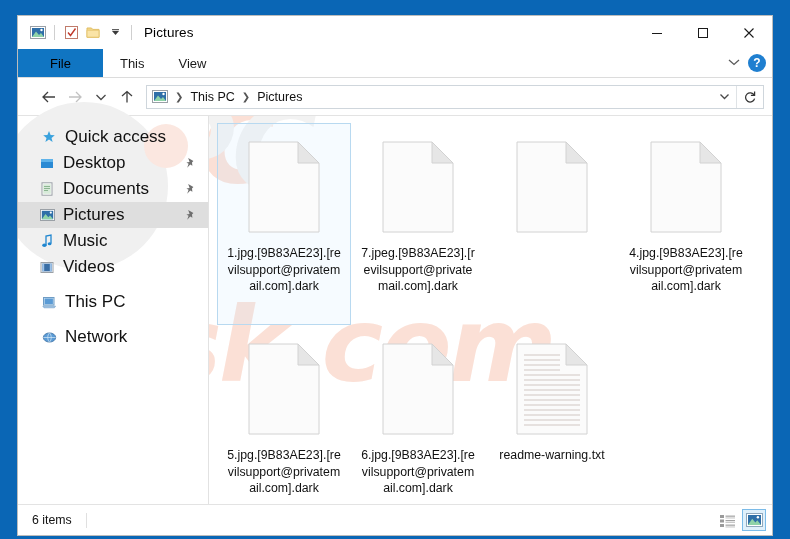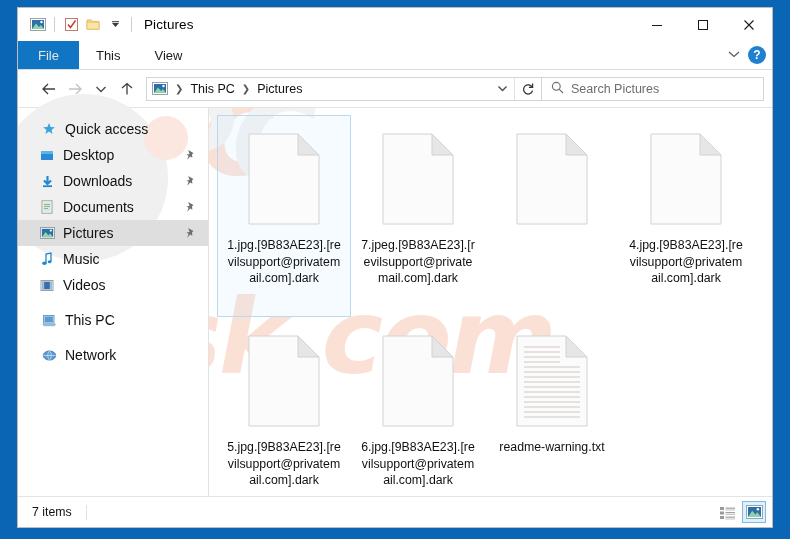--- a/index.html
+++ b/index.html
@@ -6,21 +6,21 @@
     margin: 0; padding: 0;
   }
   body {
     width: 790px; height: 539px;
     background: #0a66b5;
     font-family: "Liberation Sans", sans-serif;
     overflow: hidden;
   }
   .window {
     position: absolute;
-    left: 17px; top: 7px;
+    left: 17px; top: 15px;
     width: 756px; height: 521px;
     background: #ffffff;
     border: 1px solid #bcbcbc;
     box-sizing: border-box;
     display: flex;
     flex-direction: column;
     overflow: hidden;
   }
 
   
@@ -79,22 +79,22 @@
   .tab {
     display: flex; align-items: center; justify-content: center;
     padding: 0 17px;
     font-size: 13px;
     color: #1b1b1b;
     height: 28px;
     box-sizing: border-box;
   }
   .tab.file {
     background: #1075c2;
-    color: #e5e5e5;
-    padding: 0 20px;
+    color: #000000;
+    padding: 0 32px;
   }
   .ribbon-right {
     position: absolute;
     right: 6px; top: 0;
     height: 28px;
     display: flex; align-items: center; gap: 6px;
   }
   .help-btn {
     width: 18px; height: 18px;
     border-radius: 50%;
@@ -204,21 +204,21 @@
   }
   .nav-item.indent { padding-left: 20px; }
   .nav-item.selected { background: #dedede; }
   .nav-ico {
     width: 18px; height: 16px;
     display: flex; align-items: center; justify-content: center;
     margin-right: 7px;
     flex: none;
   }
   .nav-label {
-    font-size: 14px;
+    font-size: 17px;
     color: #111;
     white-space: nowrap;
   }
   .pin {
     margin-left: auto;
     margin-right: 12px;
     color: #6f6f6f;
     display: flex; align-items: center;
   }
   .nav-gap { height: 9px; }
@@ -469,29 +469,20 @@
         <div class="vsep"></div>
         <div class="refresh">
           <svg width="14" height="14" viewBox="0 0 14 14">
             <path d="M11.2 5.2 A4.6 4.6 0 1 0 11.6 8.6" fill="none" stroke="#333" stroke-width="1.25"></path>
             <path d="M11.6 1.6 L11.6 5.4 L7.9 5.4" fill="none" stroke="#333" stroke-width="1.25"></path>
           </svg>
         </div>
       </div>
     </div>
 
-    <div class="searchbox">
-      <span>
-        <svg width="13" height="13" viewBox="0 0 13 13">
-          <circle cx="5.3" cy="5.3" r="3.9" fill="none" stroke="#6d6d6d" stroke-width="1.15"></circle>
-          <path d="M8.3 8.3 L12 12" stroke="#6d6d6d" stroke-width="1.15"></path>
-        </svg>
-      </span>
-      <span class="search-ph">Search Pictures</span>
-    </div>
   </div>
 
   <div class="body">
 
     <div class="sidebar">
       <div class="wm wm-circle"></div>
       <div class="wm wm-dot"></div>
 
       <div class="nav-item" style="position:relative;z-index:3">
         <span class="nav-ico">
@@ -510,34 +501,20 @@
             </svg>
         </span>
         <span class="nav-label">Desktop</span>
         <span class="pin">
           <svg width="11" height="12" viewBox="0 0 11 12">
               <path d="M3.2 1 L8.4 4 L7 5.6 L7.4 8.8 L5.2 7.4 L2.2 10.8 L3.6 6.8 L1.4 5.4 L4.6 5 Z" fill="#6f6f6f"></path>
             </svg>
         </span>
       </div>
 
-      <div class="nav-item indent" style="position:relative;z-index:3">
-        <span class="nav-ico">
-          <svg width="13" height="13" viewBox="0 0 13 13">
-              <path d="M6.5 1 V7.5 M3 5.5 L6.5 9 L10 5.5" fill="none" stroke="#1f86d0" stroke-width="2.1"></path>
-              <rect x="2" y="10.3" width="9" height="1.8" fill="#1f86d0"></rect>
-            </svg>
-        </span>
-        <span class="nav-label">Downloads</span>
-        <span class="pin">
-          <svg width="11" height="12" viewBox="0 0 11 12">
-              <path d="M3.2 1 L8.4 4 L7 5.6 L7.4 8.8 L5.2 7.4 L2.2 10.8 L3.6 6.8 L1.4 5.4 L4.6 5 Z" fill="#6f6f6f"></path>
-            </svg>
-        </span>
-      </div>
 
       <div class="nav-item indent" style="position:relative;z-index:3">
         <span class="nav-ico">
           <svg width="12" height="14" viewBox="0 0 12 14">
               <rect x="1" y="0.8" width="10" height="12.4" fill="#ffffff" stroke="#9aa0a6"></rect>
               <rect x="2.2" y="2.2" width="7.6" height="9.6" fill="#d7ead9"></rect>
               <rect x="3" y="4" width="6" height="0.8" fill="#7aa87f"></rect>
               <rect x="3" y="6" width="6" height="0.8" fill="#7aa87f"></rect>
               <rect x="3" y="8" width="4" height="0.8" fill="#7aa87f"></rect>
             </svg>
@@ -710,21 +687,21 @@
             </svg>
           </div>
           <div class="fname">readme-warning.txt</div>
         </div>
 
       </div>
     </div>
   </div>
 
   <div class="statusbar">
-    <span class="status-text">7 items</span>
+    <span class="status-text">6 items</span>
     <span class="status-divider"></span>
     <div class="viewbtns">
       <div class="vbtn">
         <svg width="17" height="15" viewBox="0 0 17 15">
           <rect x="1" y="2" width="4" height="3" fill="#9a9a9a"></rect>
           <rect x="1" y="6.5" width="4" height="3" fill="#9a9a9a"></rect>
           <rect x="1" y="11" width="4" height="3" fill="#9a9a9a"></rect>
           <rect x="6.5" y="2.6" width="9.5" height="1.1" fill="#9a9a9a"></rect>
           <rect x="6.5" y="4.4" width="9.5" height="1.1" fill="#c9c9c9"></rect>
           <rect x="6.5" y="7.1" width="9.5" height="1.1" fill="#9a9a9a"></rect>

